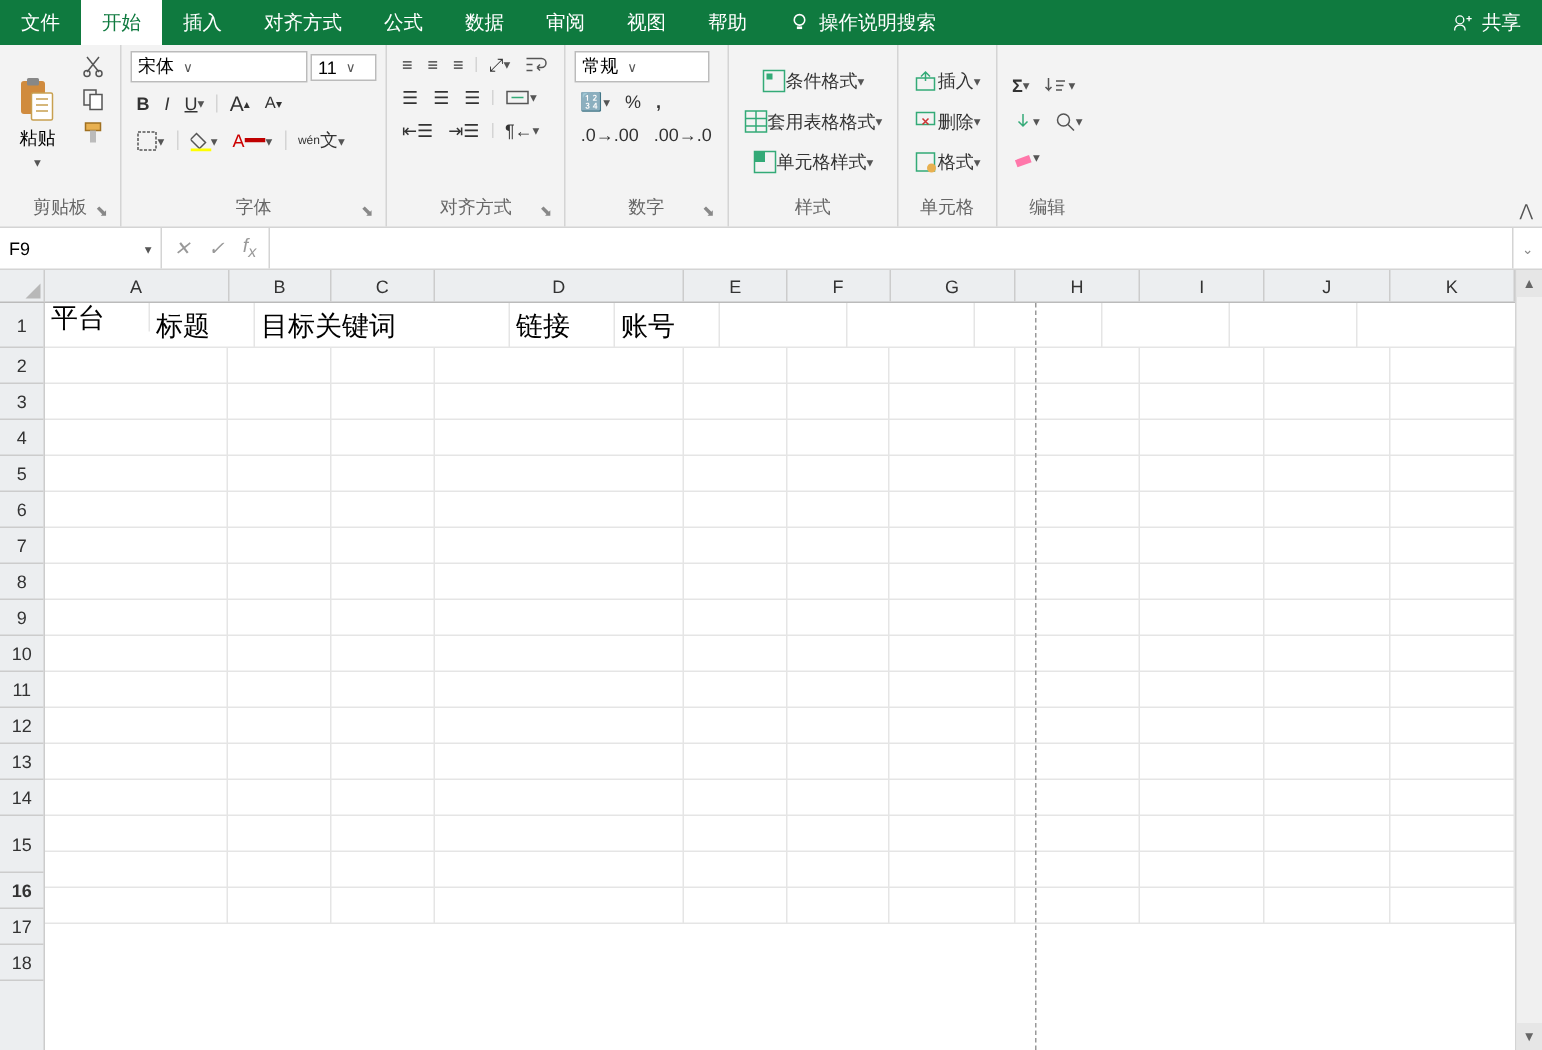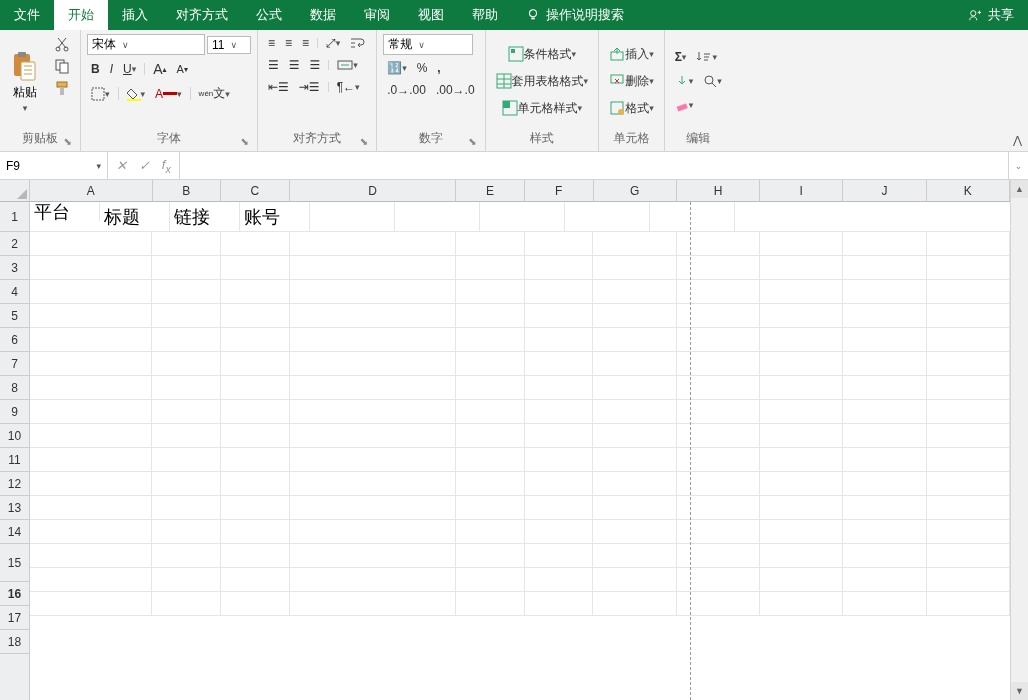--- a/index.html
+++ b/index.html
@@ -422,20 +422,21 @@
       <div class="row-h" style="height: 24px;">14</div>
       <div class="row-h" style="height: 38px;">15</div>
       <div class="row-h" style="height: 24px; font-weight: bold;">16</div>
       <div class="row-h" style="height: 24px;">17</div>
       <div class="row-h" style="height: 24px;">18</div>
     </div>
   <div class="cells" id="cells">
       <div class="cell-row" style="height: 30px;">
         <div class="cell" style="width: 70px; height: 19px;">平台</div>
         <div class="cell" style="width: 70px; height: 30px;">标题</div>
+        <div class="cell" style="width: 170px; height: 30px;">目标关键词</div>
         <div class="cell" style="width: 70px; height: 30px;">链接</div>
         <div class="cell" style="width: 70px; height: 30px;">账号</div>
         <div class="cell" style="width: 85px; height: 30px;"></div>
         <div class="cell" style="width: 85px; height: 30px;"></div>
         <div class="cell" style="width: 85px; height: 30px;"></div>
         <div class="cell" style="width: 85px; height: 30px;"></div>
         <div class="cell" style="width: 85px; height: 30px;"></div>
       </div>
       <div class="cell-row" style="height: 24px;">
         <div class="cell" style="width: 125px; height: 24px;"></div>

